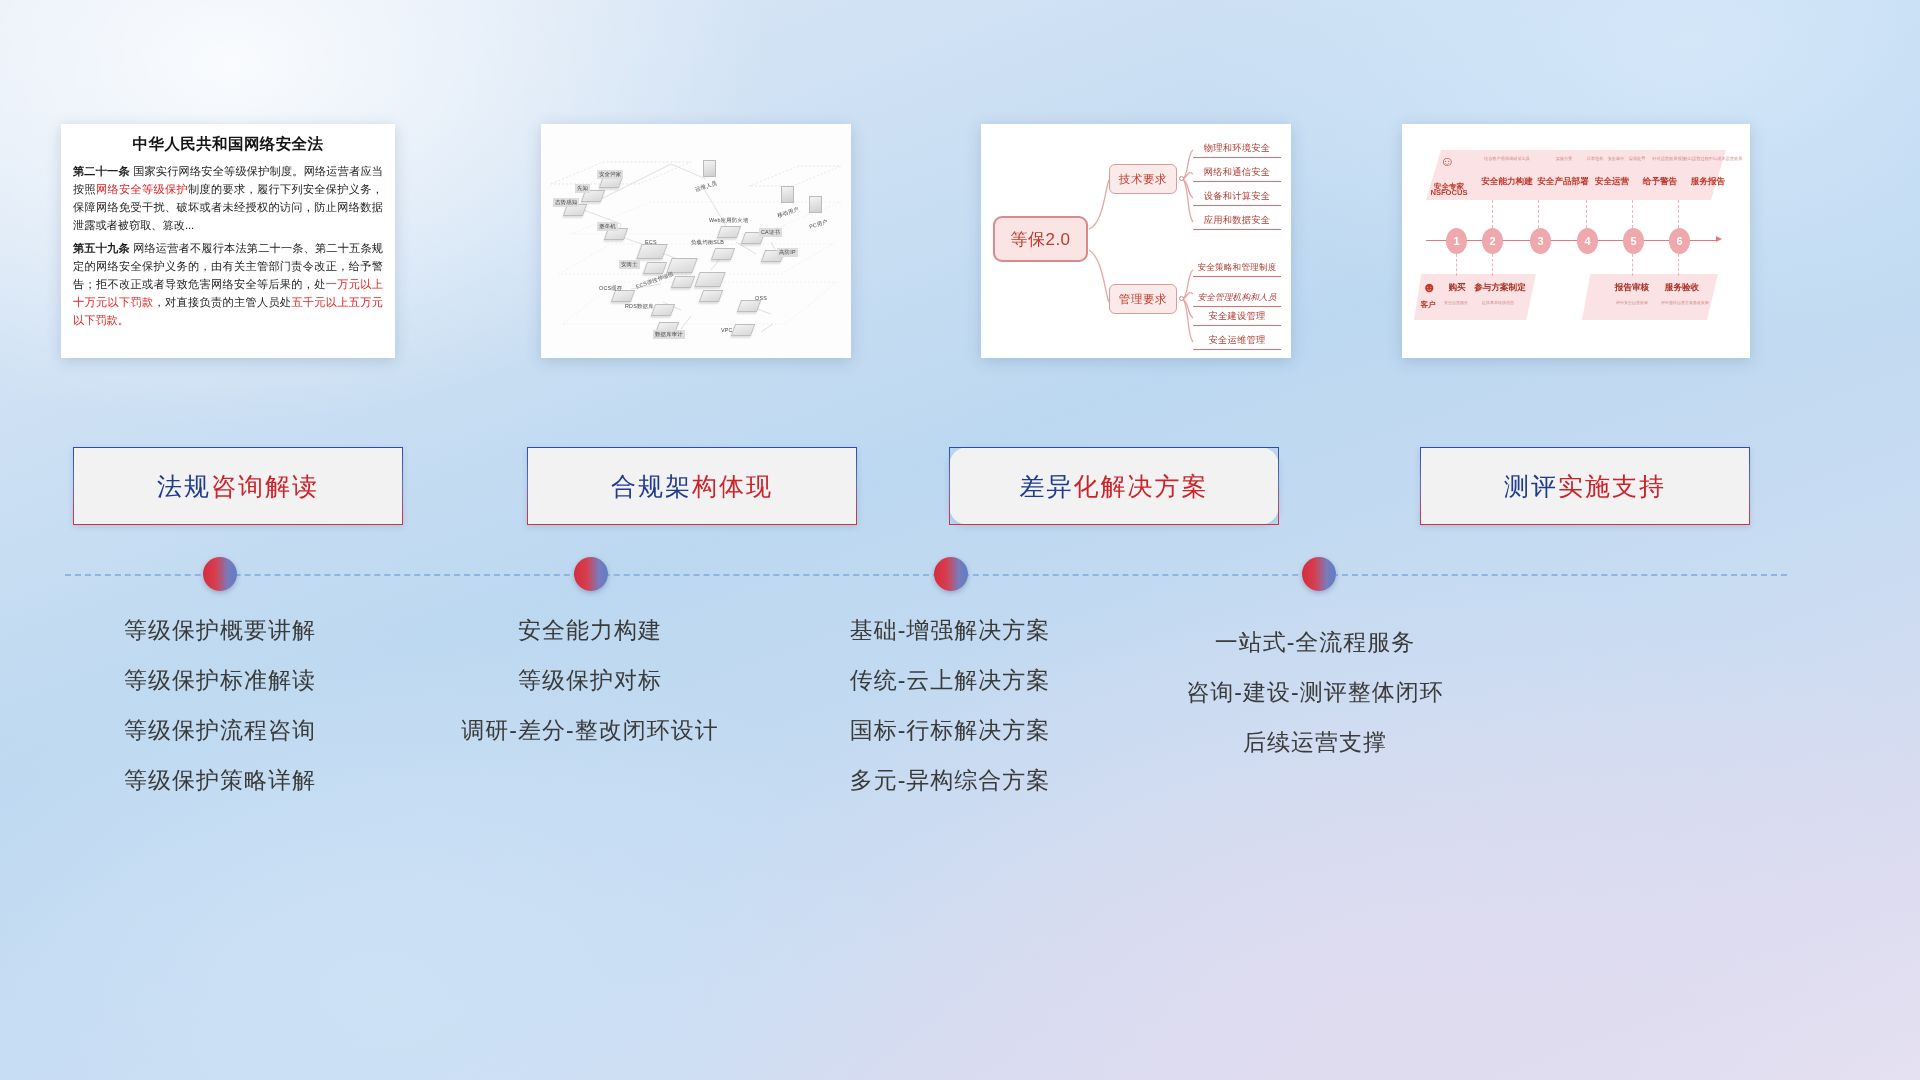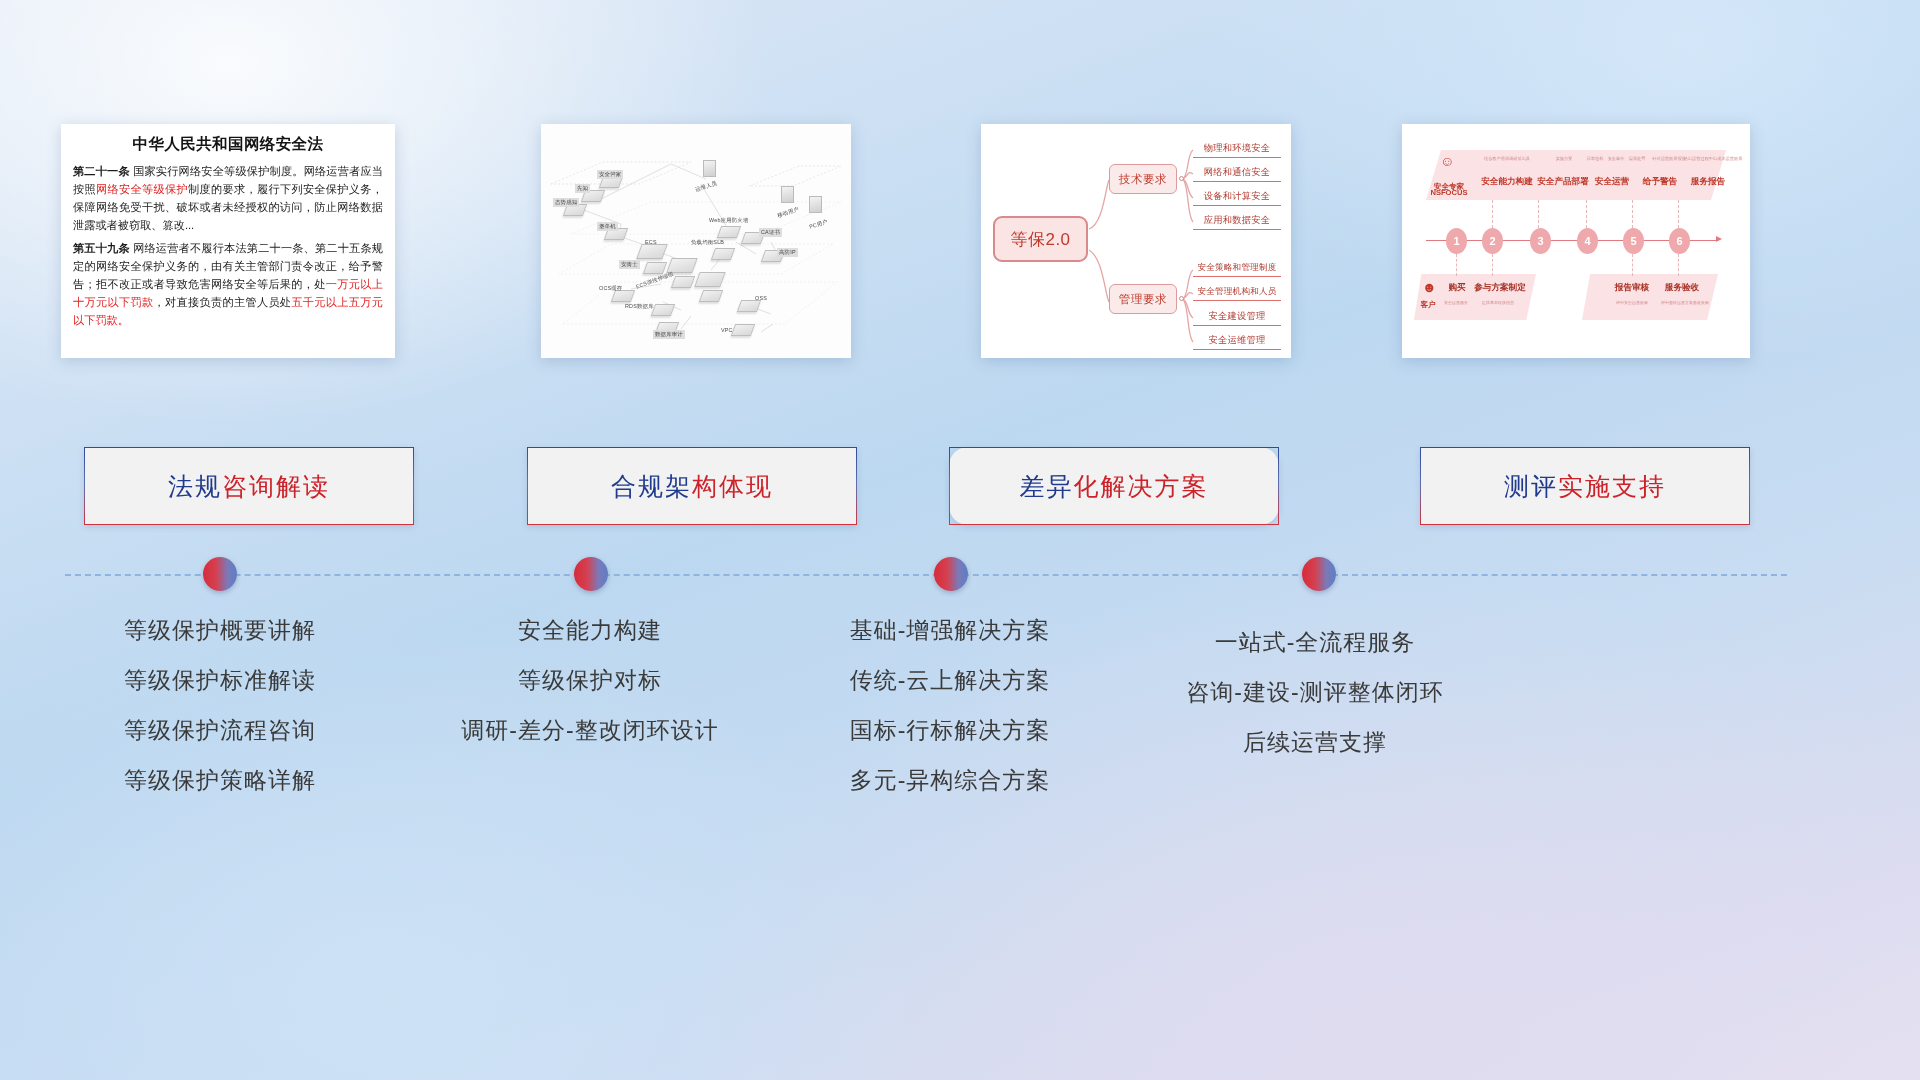--- a/index.html
+++ b/index.html
@@ -176,21 +176,21 @@
     position: absolute; top: 0; height: 78px;
     background: #f2f2f2;
     border: 1.6px solid;
     border-image: linear-gradient(180deg, #2f4c9e 0%, #5f6fb0 48%, #d0323c 100%) 1;
     display: flex; align-items: center; justify-content: center;
     box-shadow: 0 2px 6px rgba(70,100,150,0.18);
   }
   .banner .txt { font-size: 25px; letter-spacing: 2px; font-weight: 400; white-space: nowrap; }
   .banner .blue { color: #203b8e; }
   .banner .red  { color: #cc2229; }
-  .banner.b1 { left: 73px;   width: 330px; margin-left: 11px; }
+  .banner.b1 { left: 73px;   width: 330px; }
   .banner.b2 { left: 527px;  width: 330px; }
   .banner.b3 { left: 949px;  width: 330px; border-radius: 19px; }
   .banner.b4 { left: 1420px; width: 330px; }
 
   
   .timeline { position: absolute; left: 0; top: 555px; width: 1920px; height: 50px; }
   .timeline .dashline {
     position: absolute; left: 65px; top: 19px; width: 1722px; height: 0;
     border-top: 2px dashed #8fb4e0;
   }
@@ -334,21 +334,21 @@
         <div class="branch tech">技术要求</div>
         <div class="dot-node" style="left:198px; top:52px;"></div>
         <div class="leaf" style="top:18px;">物理和环境安全</div>
         <div class="leaf" style="top:42px;">网络和通信安全</div>
         <div class="leaf" style="top:66px;">设备和计算安全</div>
         <div class="leaf" style="top:90px;">应用和数据安全</div>
 
         <div class="branch mgmt">管理要求</div>
         <div class="dot-node" style="left:198px; top:172px;"></div>
         <div class="leaf narrow" style="top:138px;">安全策略和管理制度</div>
-        <div class="leaf narrow" style="top:162px;">安全管理机构和人员</div>
+        <div class="leaf narrow" style="top:168px;font-style:italic;">安全管理机构和人员</div>
         <div class="leaf" style="top:186px;">安全建设管理</div>
         <div class="leaf" style="top:210px;">安全运维管理</div>
       </div>
     </div>
 
     <div class="card c4">
       <div class="tl">
         <div class="band top"></div>
         <div class="band bl"></div>
         <div class="band br"></div>

